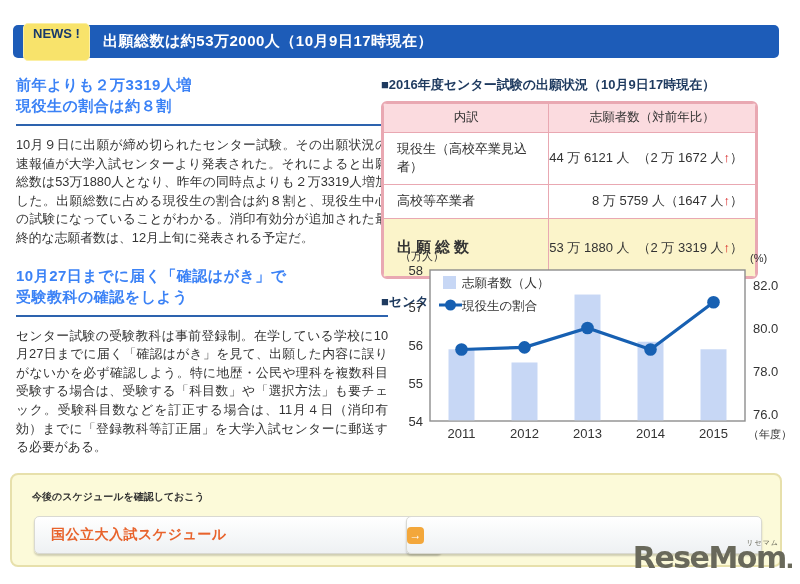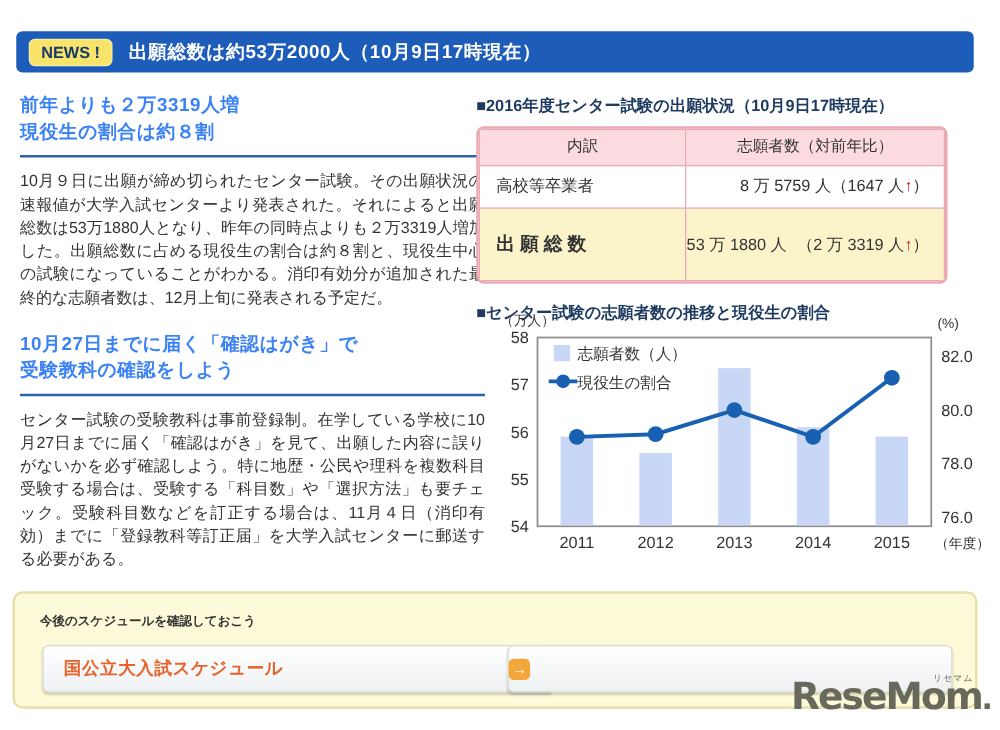--- a/index.html
+++ b/index.html
@@ -4,21 +4,21 @@
 <style>
   html,body{margin:0;padding:0;}
   body{
     width:800px;height:584px;position:relative;overflow:hidden;background:#ffffff;
     font-family:"Liberation Sans","DejaVu Sans",sans-serif;color:#333;
   }
   
   .news-bar{position:absolute;left:13px;top:25px;width:766px;height:33px;background:#1D5CB8;
     border-radius:5px;display:flex;align-items:center;box-sizing:border-box;}
   .news-badge{margin-left:10px;background:#F8E36B;color:#17396B;font-weight:bold;font-size:13px;
-    padding:3px 9px 4px;border-radius:5px;border:1px solid #FBEFA4;line-height:13px;}
+    padding:3px 9px 20px;border-radius:5px;border:1px solid #FBEFA4;line-height:13px;}
   .news-title{color:#fff;font-weight:bold;font-size:15px;margin-left:13px;letter-spacing:.5px;}
   
   .left-col{position:absolute;left:16px;top:74px;width:372px;}
   .sec-head{margin:0;font-size:15px;line-height:21px;color:#3b82f6;font-weight:bold;letter-spacing:.5px;}
   .sec-head span{display:block;}
   .rule{height:2px;background:#2D63AE;margin:8px 0 10px;}
   .body-text{margin:0 0 17px;font-size:12.8px;line-height:18.6px;text-align:justify;color:#333;}
   
   .right-col{position:absolute;left:381px;top:76px;width:377px;}
   .block-title{font-size:13px;font-weight:bold;color:#1E3A5F;margin:0 0 7px;}
@@ -85,20 +85,24 @@
   <div class="block-title">■2016年度センター試験の出願状況（10月9日17時現在）</div>
 
   <div class="tbl-wrap">
     <table>
       <tbody>
           <tr>
         <th>内訳</th>
         <th>志願者数（対前年比）</th>
       </tr>
       <tr>
+        <td class="lbl">現役生（高校卒業見込者）</td>
+        <td class="val"><span>44 万 6121 人</span><span class="gap">（2 万 1672 人</span><span class="up">↑</span><span>）</span></td>
+      </tr>
+      <tr>
         <td class="lbl">高校等卒業者</td>
         <td class="val"><span>8 万 5759 人</span><span class="gap-wide">（1647 人</span><span class="up">↑</span><span>）</span></td>
       </tr>
       <tr class="total">
         <td class="lbl">出願総数</td>
         <td class="val"><span>53 万 1880 人</span><span class="gap">（2 万 3319 人</span><span class="up">↑</span><span>）</span></td>
       </tr>
     </tbody>
       </table>
   </div>

